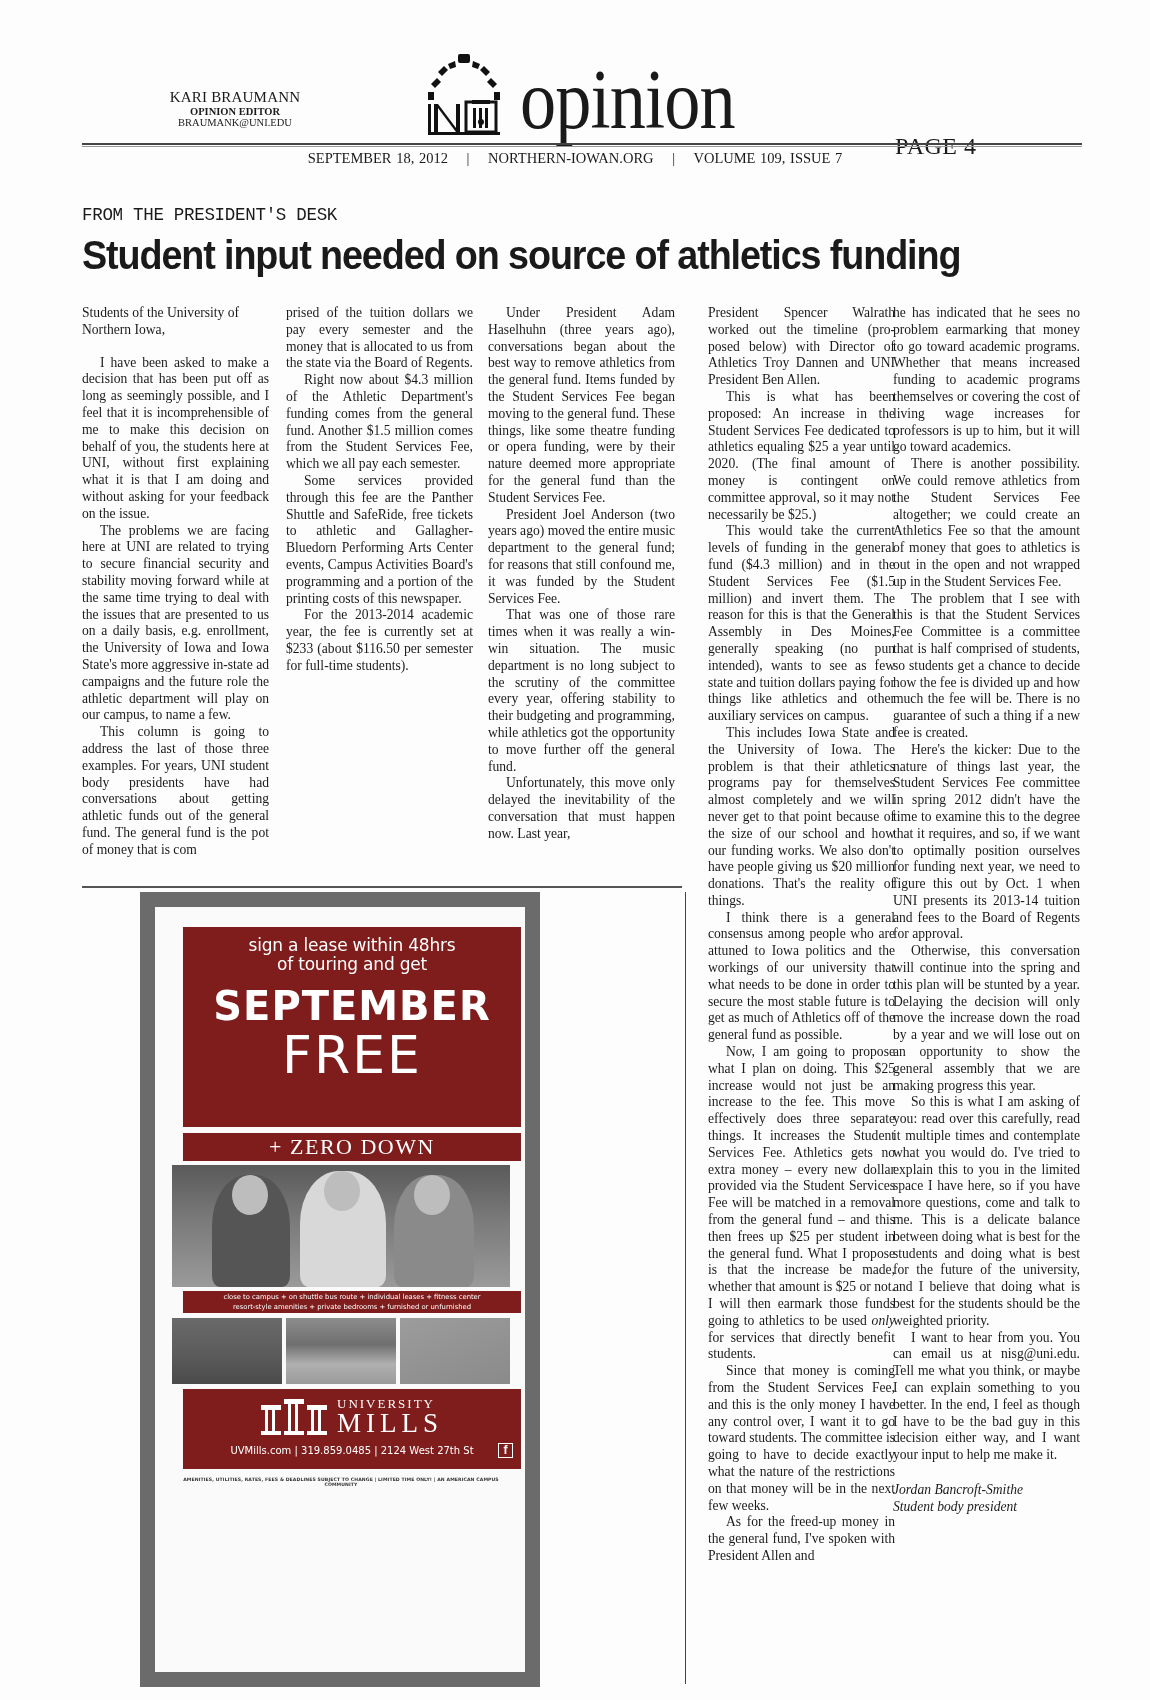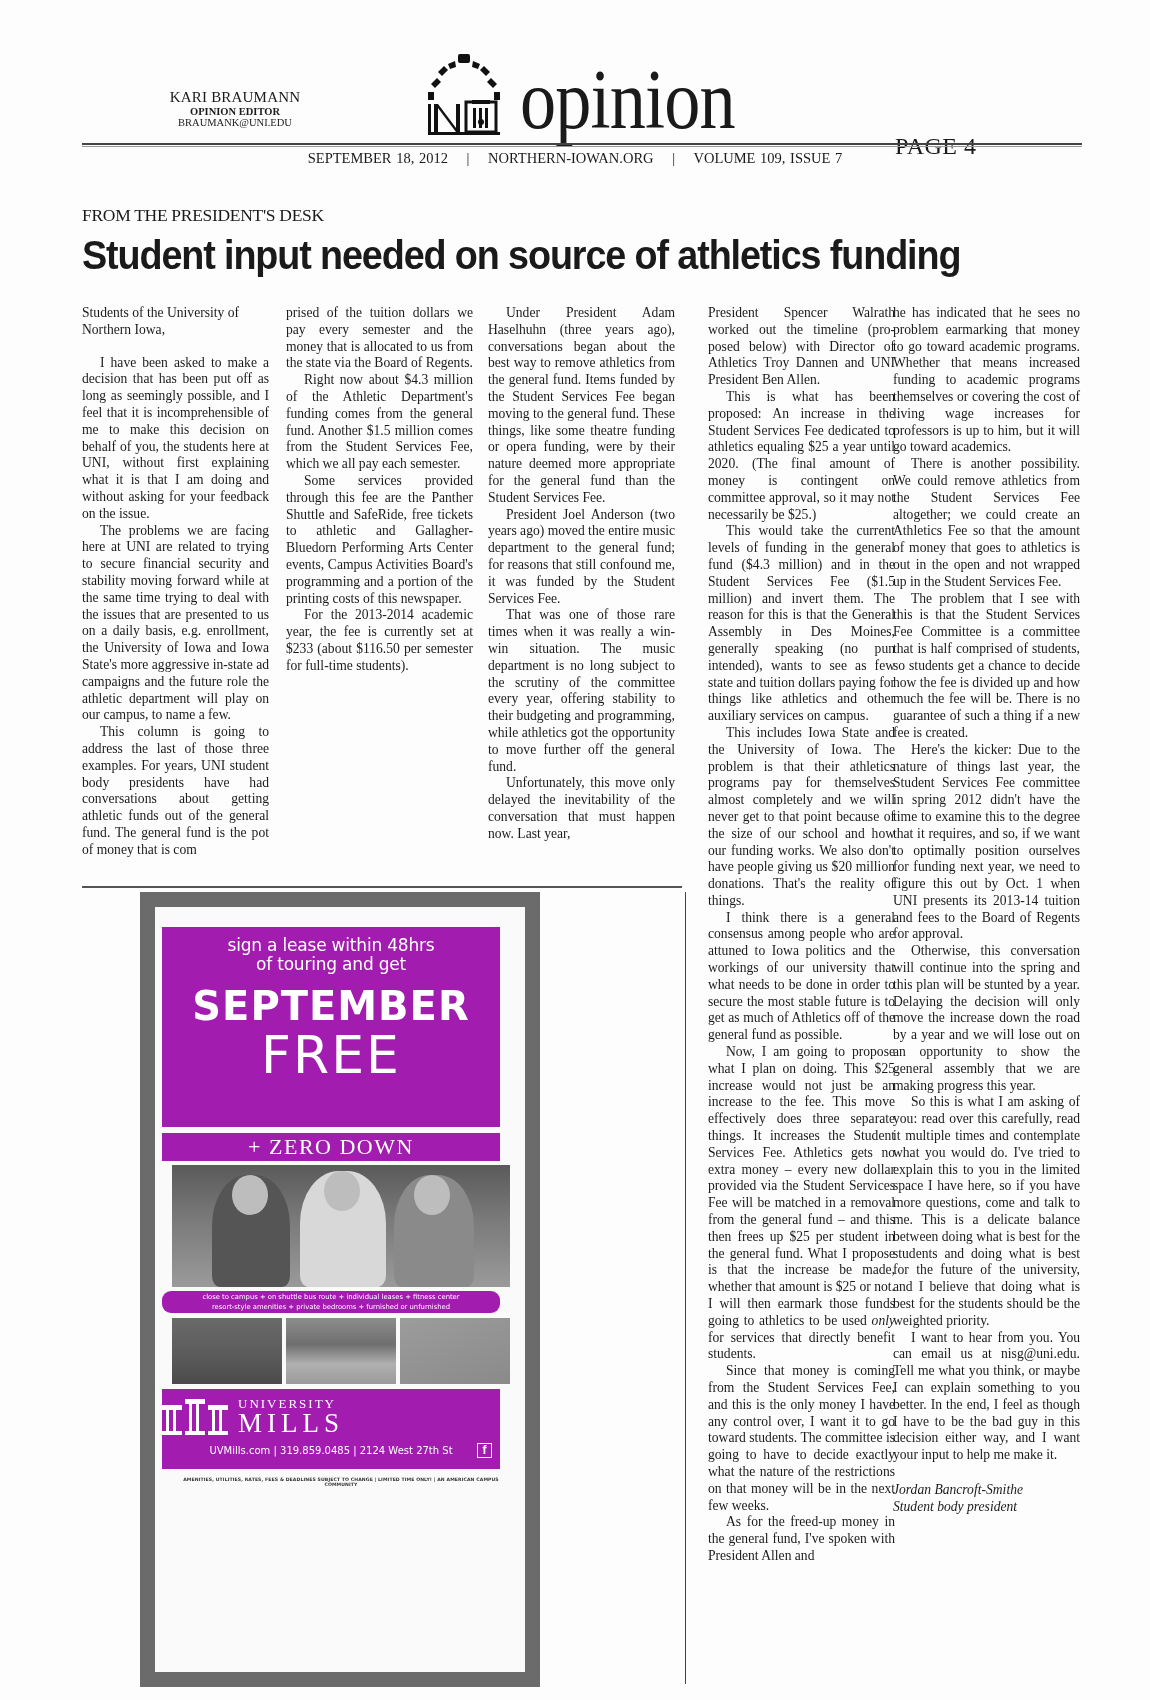--- a/index.html
+++ b/index.html
@@ -13,62 +13,62 @@
   .editor-email { font-size: 10.5px; }
   .logo { position: absolute; left: 418px; top: 52px; width: 92px; height: 84px; }
   .section-word { position: absolute; left: 520px; top: 58px; font-size: 84px; line-height: 1; letter-spacing: -1px; font-family: "Liberation Serif", serif; transform: scaleX(0.86); transform-origin: left top; }
   .page-number { position: absolute; left: 895px; top: 106px; font-size: 24px; letter-spacing: 0.5px; margin-top: 27px; }
   .mast-rule { position: absolute; left: 82px; top: 143px; width: 1000px; height: 2px; background: #444; }
   .mast-rule2 { position: absolute; left: 82px; top: 146px; width: 1000px; height: 1px; background: #999; }
   .dateline { position: absolute; left: 0; width: 1150px; top: 150px; text-align: center; font-size: 14.5px; word-spacing: 1px; }
   .dateline .sep { display: inline-block; margin: 0 14px; }
 
   
-  .kicker { position: absolute; left: 82px; top: 205px; font-family: Liberation Serif, serif; font-size: 17.5px; letter-spacing: -0.3px; }
+  .kicker { position: absolute; left: 82px; top: 205px; font-family: Liberation Mono, monospace; font-size: 17.5px; letter-spacing: -0.3px; }
   .headline { position: absolute; left: 82px; top: 232px; font-family: "Liberation Sans", sans-serif; font-weight: 700; font-size: 41px; letter-spacing: -1.2px; transform: scaleX(0.92); transform-origin: left top; white-space: nowrap; }
 
   
   .col { position: absolute; top: 305px; width: 187px; font-size: 13.6px; line-height: 16.8px; text-align: justify; hyphens: manual; }
   .col p { text-indent: 18px; }
   .col p.noindent { text-indent: 0; }
   .col p.gap { margin-top: 16px; }
   .c1 { left: 82px; }
   .c2 { left: 286px; }
   .c3 { left: 488px; }
   .c4 { left: 690px; margin-left: 18px; }
   .c5 { left: 893px; }
   .col .sig { margin-top: 18px; font-style: italic; text-indent: 0; text-align: left; }
 
   .rule-mid { position: absolute; left: 82px; top: 886px; width: 600px; height: 2px; background: #555; }
   .vrule { position: absolute; left: 685px; top: 892px; width: 1px; height: 792px; background: #444; }
 
   
   .ad-outer { position: absolute; left: 140px; top: 892px; width: 400px; height: 795px; background: #6b6b6b; padding: 15px; }
   .ad-inner { position: relative; width: 370px; height: 765px; background: #fafafa; }
-  .ad-panel { position: absolute; left: 7px; background: #a21caf; color: #fff; text-align: center; }
+  .ad-panel { position: absolute; left: 28px; background: #7f1d1d; color: #fff; text-align: center; }
   .ad-top { top: 20px; width: 338px; height: 200px; }
   .ad-lead { font-family: "DejaVu Sans", sans-serif; font-size: 17px; line-height: 19px; padding-top: 9px; letter-spacing: -0.2px; }
   .ad-big1 { font-family: "DejaVu Sans", sans-serif; font-weight: 700; font-size: 40px; line-height: 44px; margin-top: 10px; letter-spacing: 1px; }
   .ad-big2 { font-family: "DejaVu Sans", sans-serif; font-weight: 400; font-size: 52px; line-height: 54px; letter-spacing: 2px; }
   .ad-zero { top: 226px; width: 338px; height: 28px; font-family: "Liberation Serif", serif; font-size: 22px; line-height: 28px; letter-spacing: 1.5px; }
   .ad-photo { position: absolute; left: 17px; top: 258px; width: 338px; height: 122px; background: linear-gradient(180deg, #5a5a5a 0%, #7a7a7a 45%, #9a9a9a 100%); overflow: hidden; }
   .person { position: absolute; bottom: 0; border-radius: 45% 45% 10% 10%; }
   .p1 { left: 40px; width: 78px; height: 112px; background: #555; }
   .p2 { left: 128px; width: 86px; height: 116px; background: #d8d8d8; }
   .p3 { left: 222px; width: 80px; height: 112px; background: #8a8a8a; }
   .head { position: absolute; width: 36px; height: 40px; border-radius: 50%; background: #bdbdbd; }
   .h1 { left: 60px; top: 10px; } .h2 { left: 152px; top: 6px; } .h3 { left: 242px; top: 10px; }
-  .ad-feats { top: 384px; width: 338px; height: 22px; font-family: "DejaVu Sans", sans-serif; font-size: 6.8px; line-height: 9.5px; padding-top: 2px; border-radius: 9px; }
+  .ad-feats { top: 384px; width: 338px; height: 22px; font-family: "DejaVu Sans", sans-serif; font-size: 6.8px; line-height: 9.5px; padding-top: 2px; }
   .ad-thumbs { position: absolute; left: 17px; top: 411px; width: 338px; height: 66px; display: flex; gap: 4px; }
   .thumb { flex: 1; background: #777; position: relative; overflow: hidden; }
   .t1 { background: linear-gradient(180deg,#6a6a6a 0%,#5a5a5a 60%,#4a4a4a 100%); }
   .t2 { background: linear-gradient(180deg,#8d8d8d 0%,#6f6f6f 40%,#b0b0b0 70%,#9a9a9a 100%); }
   .t3 { background: linear-gradient(160deg,#9c9c9c 0%,#8a8a8a 100%); }
   .ad-brand { top: 482px; width: 338px; height: 80px; }
-  .brand-row { display: flex; align-items: center; justify-content: flex-start; gap: 10px; padding-top: 8px; }
+  .brand-row { display: flex; align-items: center; justify-content: center; gap: 10px; padding-top: 8px; }
   .columns-icon { display: flex; gap: 3px; align-items: flex-end; }
   .pillar { width: 20px; height: 30px; border-top: 5px solid #fff; border-bottom: 4px solid #fff; position: relative; }
   .pillar::before { content: ""; position: absolute; left: 4px; top: 0; width: 3px; height: 100%; background: #fff; }
   .pillar::after { content: ""; position: absolute; left: 11px; top: 0; width: 3px; height: 100%; background: #fff; }
   .brand-text { text-align: left; font-family: "Liberation Serif", serif; line-height: 1; }
   .brand-uni { font-size: 13px; letter-spacing: 2px; }
   .brand-mills { font-size: 27px; letter-spacing: 5px; }
   .ad-contact { font-family: "DejaVu Sans", sans-serif; font-size: 10px; margin-top: 8px; position: relative; }
   .fb-icon { position: absolute; right: 8px; top: -2px; width: 15px; height: 15px; border: 1px solid #fff; font-family: "Liberation Sans", sans-serif; font-weight: 700; font-size: 12px; line-height: 13px; text-align: center; }
   .ad-disclaimer { position: absolute; left: 17px; top: 570px; width: 338px; text-align: center; font-family: "DejaVu Sans", sans-serif; font-size: 4.6px; letter-spacing: 0.1px; color: #333; font-weight: 700; }

